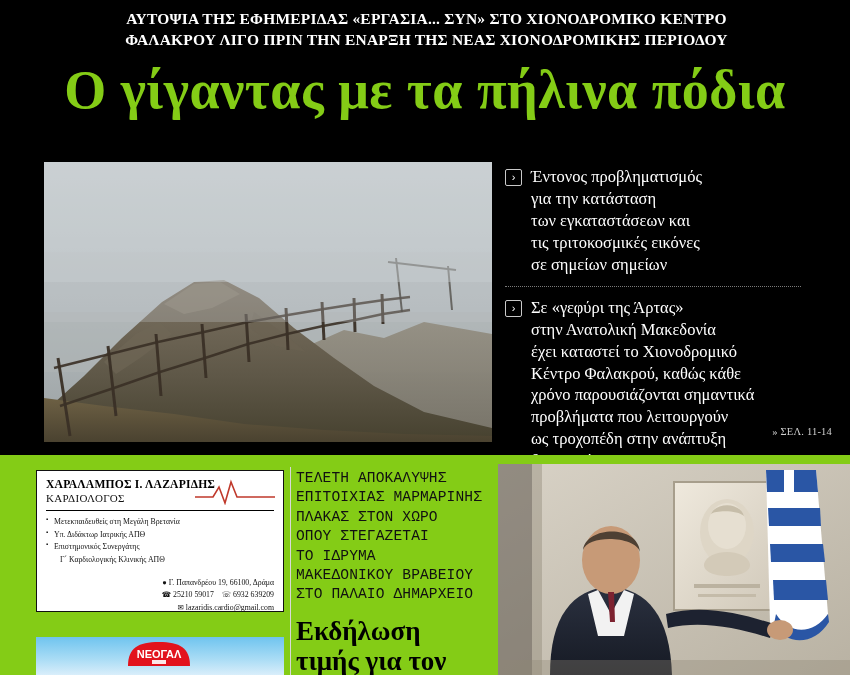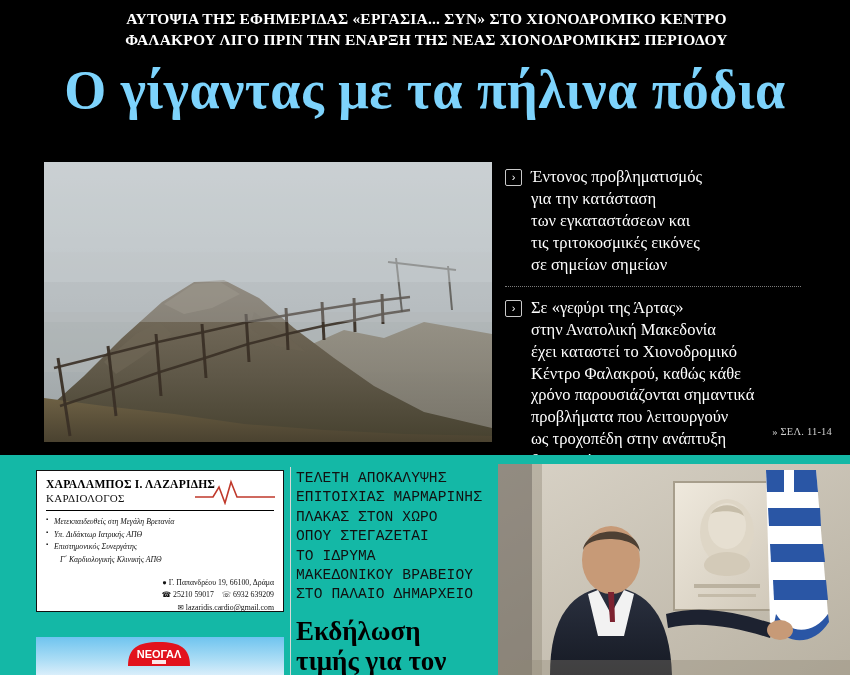--- a/index.html
+++ b/index.html
@@ -33,21 +33,21 @@
     font-weight: bold;
     font-size: 15.5px;
     line-height: 1.38;
     letter-spacing: 0.2px;
   }
   .kicker .line { display: block; white-space: nowrap; }
 
   .headline {
     margin-top: 10px;
     text-align: center;
-    color: #7dd3fc;
+    color: #84cc16;
     font-family: "Liberation Serif", serif;
     font-weight: bold;
     font-size: 54px;
     line-height: 1.0;
     letter-spacing: 0.5px;
     white-space: nowrap;
   }
 
   
   .hero-photo {
@@ -105,21 +105,21 @@
     font-size: 10.5px;
     font-family: "Liberation Serif", serif;
     letter-spacing: 0.2px;
   }
 
   
   .lower {
     position: absolute;
     top: 455px; left: 0;
     width: 850px; height: 220px;
-    background: #14b8a6;
+    background: #84cc16;
   }
 
   
   .ad-card {
     position: absolute;
     left: 36px; top: 15px;
     width: 248px; height: 142px;
     border: 1px solid #111;
     background: #ffffff;
     padding: 7px 9px 6px 9px;
@@ -136,21 +136,21 @@
     font-size: 11px;
     letter-spacing: 0.3px;
     color: #111;
     margin-top: 1px;
   }
   .ad-rule {
     border-top: 1px solid #000;
     margin: 6px 0 5px 0;
     width: 100%;
   }
-  .ad-list { list-style: none; font-style: italic; }
+  .ad-list { list-style: none; }
   .ad-list li {
     font-family: "Liberation Serif", serif;
     font-size: 7.8px;
     line-height: 1.62;
     color: #111;
     padding-left: 8px;
     position: relative;
   }
   .ad-list li::before {
     content: "▪";

